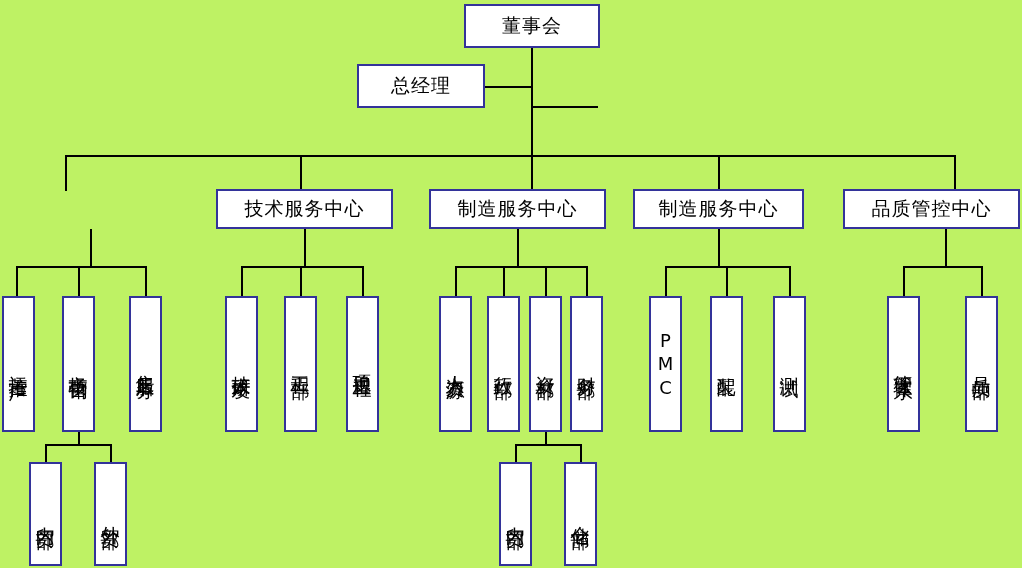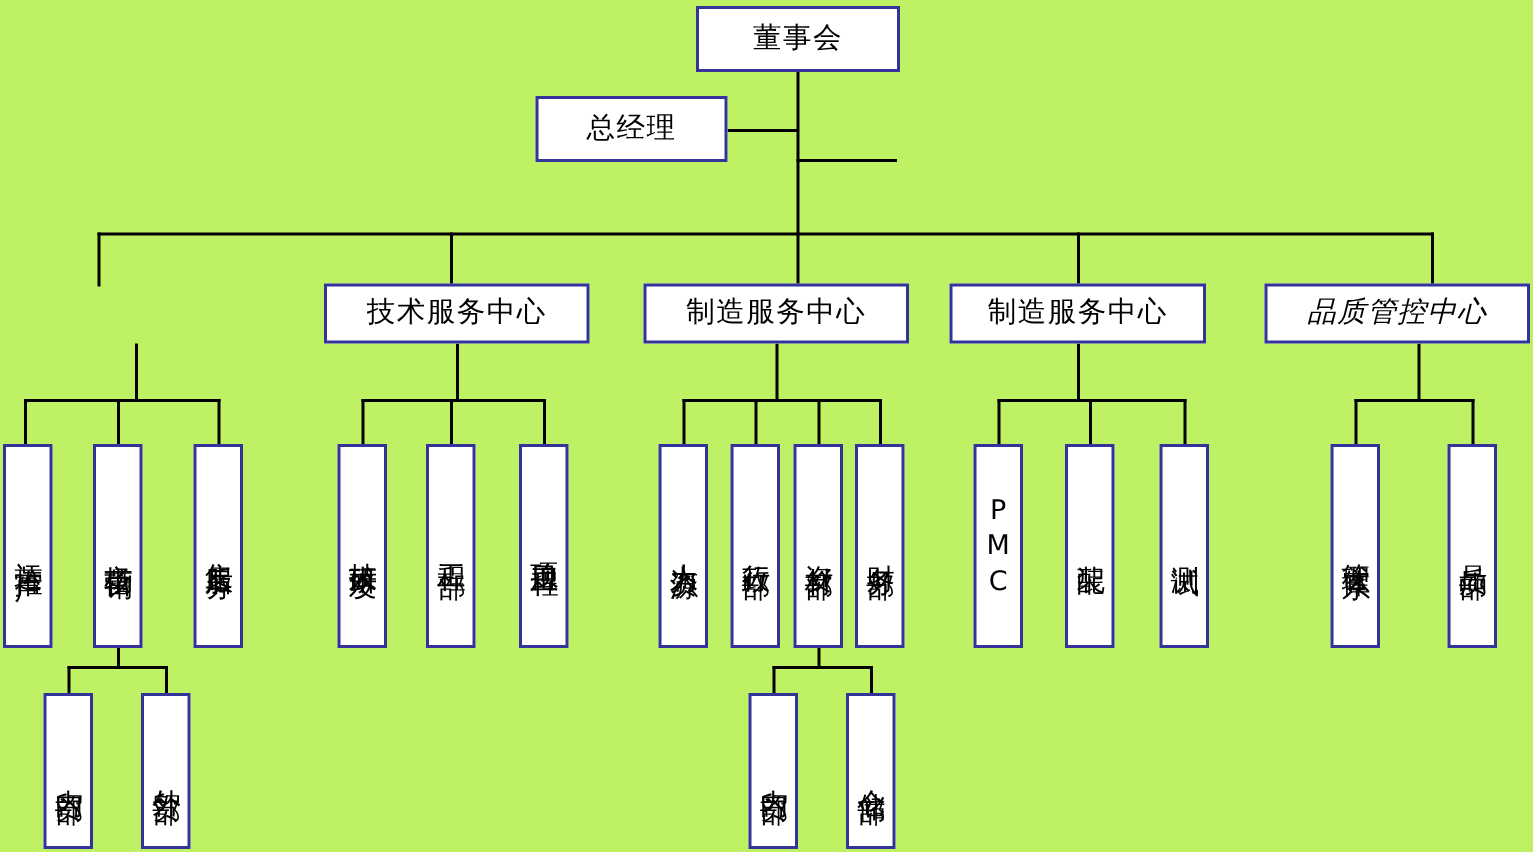--- a/index.html
+++ b/index.html
@@ -94,21 +94,21 @@
 
   <div class="box h" style="left:216px;top:189px;width:177px;height:40px;">
     <span class="lbl">技术服务中心</span>
   </div>
   <div class="box h" style="left:429px;top:189px;width:177px;height:40px;">
     <span class="lbl">制造服务中心</span>
   </div>
   <div class="box h" style="left:633px;top:189px;width:171px;height:40px;">
     <span class="lbl">制造服务中心</span>
   </div>
-  <div class="box h" style="left:843px;top:189px;width:177px;height:40px;font-style:italic;">
+  <div class="box h" style="left:843px;top:189px;width:177px;height:40px;">
     <span class="lbl">品质管控中心</span>
   </div>
 
   <div class="ln vt" style="left:90px;top:229px;height:38px;"></div>
   <div class="ln hz" style="left:16px;top:266px;width:131px;"></div>
   <div class="ln vt" style="left:16px;top:266px;height:31px;"></div>
   <div class="ln vt" style="left:78px;top:266px;height:31px;"></div>
   <div class="ln vt" style="left:145px;top:266px;height:31px;"></div>
 
   <div class="box v" style="left:2px;top:296px;width:33px;height:136px;">

